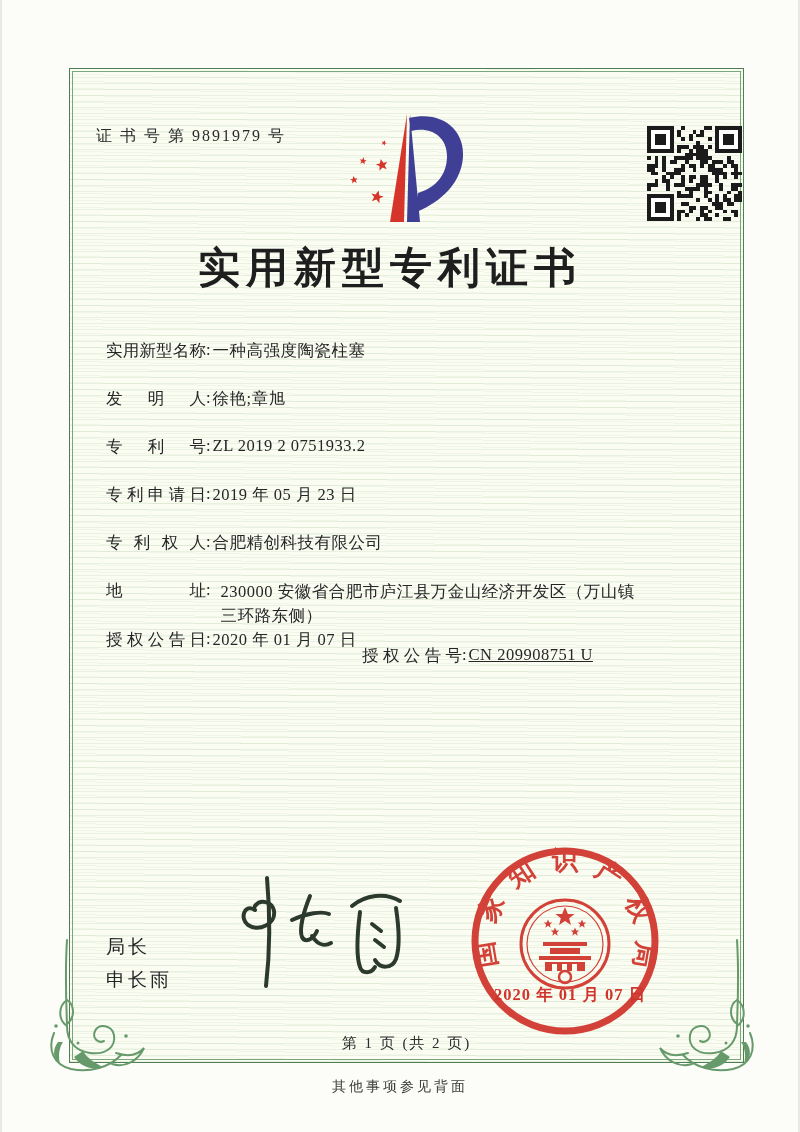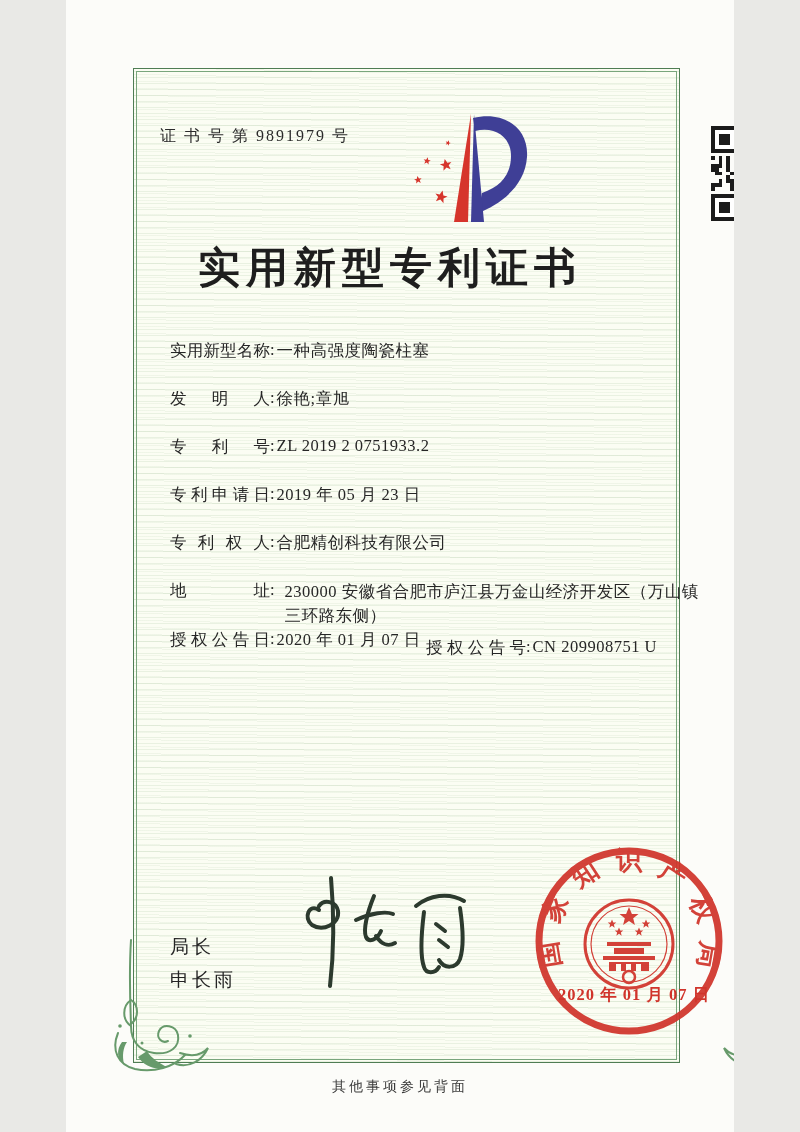--- a/index.html
+++ b/index.html
@@ -1,17 +1,17 @@
 <!DOCTYPE html>
 <html style="--border-green: #4f7d54; --flourish-green: #679a6b; --seal-red: #d0342b; --logo-red: #d6352c; --logo-blue: #3f3f96; --ink: #222222;"><head>
 <meta charset="utf-8">
 <style>
   html,body{margin:0;padding:0;background:#e9e9e6;}
   .page{
-    position:relative;width:668px;height:1132px;margin:0 auto;
+    position:relative;width:796px;height:1132px;margin:0 auto;
     background:#fcfcf9;overflow:hidden;
     font-family:"Liberation Serif","DejaVu Serif",serif;color:var(--ink,#222);
   }
   
   .frame{
     position:absolute;left:67px;top:68px;right:54px;bottom:69px;
     border:1.5px solid var(--border-green,#4f7d54);
     background:
       repeating-linear-gradient(0deg, rgba(140,178,130,.16) 0 1px, rgba(0,0,0,0) 1px 6px),
       repeating-linear-gradient(1.2deg, rgba(140,178,130,.10) 0 1px, rgba(0,0,0,0) 1px 7px),
@@ -36,21 +36,21 @@
 
   
   .row{position:absolute;left:104px;font-size:16.5px;color:#262626;white-space:nowrap;}
   .lbl{display:inline-block;width:100px;text-align:justify;text-align-last:justify;vertical-align:top;}
   .colon{display:inline-block;vertical-align:top;}
   .val{margin-left:2px;letter-spacing:.5px;}
   .val-block{display:inline-block;white-space:normal;vertical-align:top;margin-left:10px;letter-spacing:.5px;line-height:24px;}
   .row.r1{top:340px;} .row.r2{top:388px;} .row.r3{top:436px;}
   .row.r4{top:484px;} .row.r5{top:532px;} .row.r6{top:580px;}
   .row.r7{top:629px;}
-  .grant-no-group{position:absolute;left:256px;top:8px;}
+  .grant-no-group{position:absolute;left:256px;top:16px;text-decoration:underline;}
 
   
   .legal{
     position:absolute;left:88px;top:664px;width:628px;
     font-size:16px;line-height:23.5px;letter-spacing:1px;color:#2e2e2e;text-align:justify;
   }
   .legal p{margin:0;text-indent:2em;}
 
   
   .director{position:absolute;left:104px;top:914px;font-family:"Liberation Sans","DejaVu Sans",sans-serif;
@@ -400,15 +400,16 @@
         <rect x="81" y="122" width="40" height="9"></rect>
         <rect x="88" y="124" width="5" height="7" fill="#fbfdf3"></rect>
         <rect x="98" y="124" width="5" height="7" fill="#fbfdf3"></rect>
         <rect x="108" y="124" width="5" height="7" fill="#fbfdf3"></rect>
         <circle cx="101" cy="137" r="6" fill="none" stroke="#d0342b" stroke-width="2.5"></circle>
       </g>
     </svg>
   </div>
   <div class="seal-date">2020 年 01 月 07 日</div>
 
+  <div class="page-info">第 1 页 (共 2 页)</div>
   <div class="back-note">其他事项参见背面</div>
 
 </div>
 
 </body></html>

